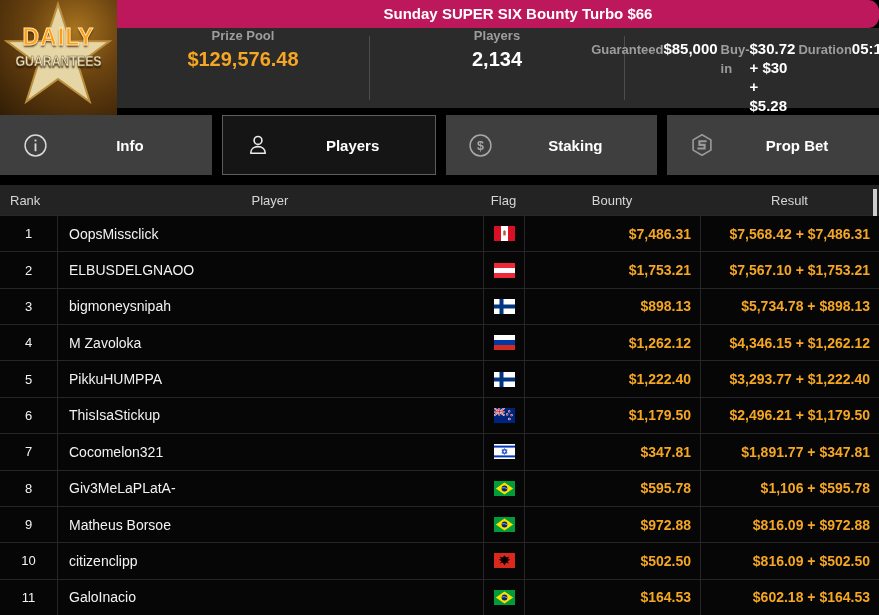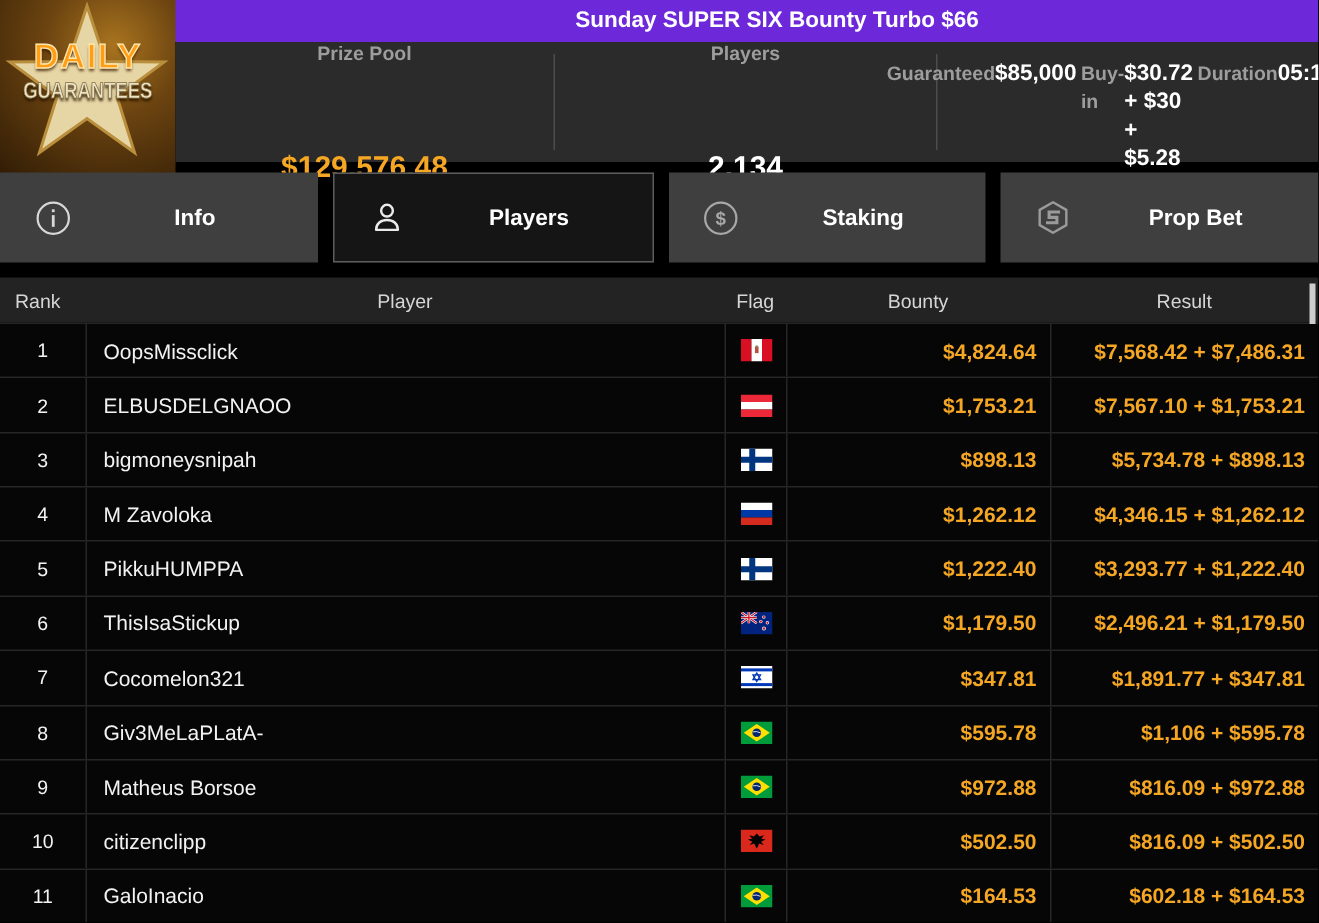--- a/index.html
+++ b/index.html
@@ -3,21 +3,21 @@
 <meta charset="utf-8">
 <style>
   * { margin:0; padding:0; box-sizing:border-box; }
   html,body { background:#000; }
   .app {
     position:relative; width:879px; height:615px; overflow:hidden;
     background:#000; font-family:"Liberation Sans", sans-serif;
     -webkit-font-smoothing:antialiased;
   }
   
-  .topbar { position:absolute; left:0; top:0; width:879px; height:28px; background:#6d28d9; }
+  .topbar { position:absolute; left:0; top:0; width:879px; height:28px; background:#be185d;border-radius:11px; }
   .topbar .title {
     position:absolute; left:117px; right:0; top:0; height:28px; line-height:28px;
     text-align:center; padding-left:40px;
     color:#fff; font-size:15px; font-weight:bold;
   }
   
   .logo {
     position:absolute; left:0; top:0; width:117px; height:120px; overflow:hidden;
     background:radial-gradient(circle at 65% 25%, #a8741f 0%, #6b4310 40%, #2e1b05 100%);
   }
@@ -29,21 +29,21 @@
     text-shadow:0 2px 2px rgba(60,30,0,.8);
   }
   .logo .l2 {
     position:absolute; left:0; right:0; top:52px; text-align:center;
     font-size:15px; font-weight:bold; transform:scaleX(.82);
     color:#ece2c6; -webkit-text-stroke:0.5px #7c6a3a;
     text-shadow:0 2px 2px rgba(40,20,0,.9);
   }
   
   .statsbar { position:absolute; left:117px; top:28px; width:762px; height:80px; background:#2b2b2b; }
-  .stat-col { position:absolute; top:0; height:96px; display:flex; flex-direction:column; align-items:center; justify-content:space-between; gap:5px; }
+  .stat-col { position:absolute; top:0; height:96px; display:flex; flex-direction:column; align-items:center; justify-content:flex-start; gap:5px; }
   .stat-col .lbl { color:#9d9d9d; font-size:13px; font-weight:bold; }
   .stat-col .val { font-size:20px; font-weight:bold; }
   .val-gold { color:#f5a623; }
   .val-white { color:#fff; }
   .vdiv { position:absolute; top:8px; height:64px; width:1px; background:#4d4d4d; }
   .details { position:absolute; left:516px; right:9px; top:0; height:80px; display:flex; flex-direction:row; justify-content:center; gap:3px; }
   .drow { display:flex; justify-content:space-between; align-items:baseline; line-height:19px; }
   .drow .lbl { color:#9d9d9d; font-size:13px; font-weight:bold; }
   .drow .val { color:#fff; font-size:15px; font-weight:bold;margin-top:11px; }
   
@@ -173,21 +173,21 @@
           <span>
             <svg class="flagbox" viewBox="0 0 21 15" width="21" height="15">
               <rect width="7" height="15" fill="#d91023"></rect>
               <rect x="7" width="7" height="15" fill="#fff"></rect>
               <rect x="14" width="7" height="15" fill="#d91023"></rect>
               <rect x="9.3" y="5" width="2.4" height="4.4" fill="#b4543f"></rect>
               <rect x="9.8" y="4.3" width="1.4" height="1" fill="#7a8c4e"></rect>
             </svg>
           </span>
         </div>
-        <div class="c c-bounty">$4,824.64</div>
+        <div class="c c-bounty">$7,486.31</div>
         <div class="c c-result">$7,568.42 + $7,486.31</div>
       </div>
       <div class="trow grid5">
         <div class="c c-rank">2</div>
         <div class="c c-player">ELBUSDELGNAOO</div>
         <div class="c c-flag">
           <span>
             <svg class="flagbox" viewBox="0 0 21 15" width="21" height="15">
               <rect width="21" height="5" fill="#ed2939"></rect>
               <rect y="5" width="21" height="5" fill="#fff"></rect>

